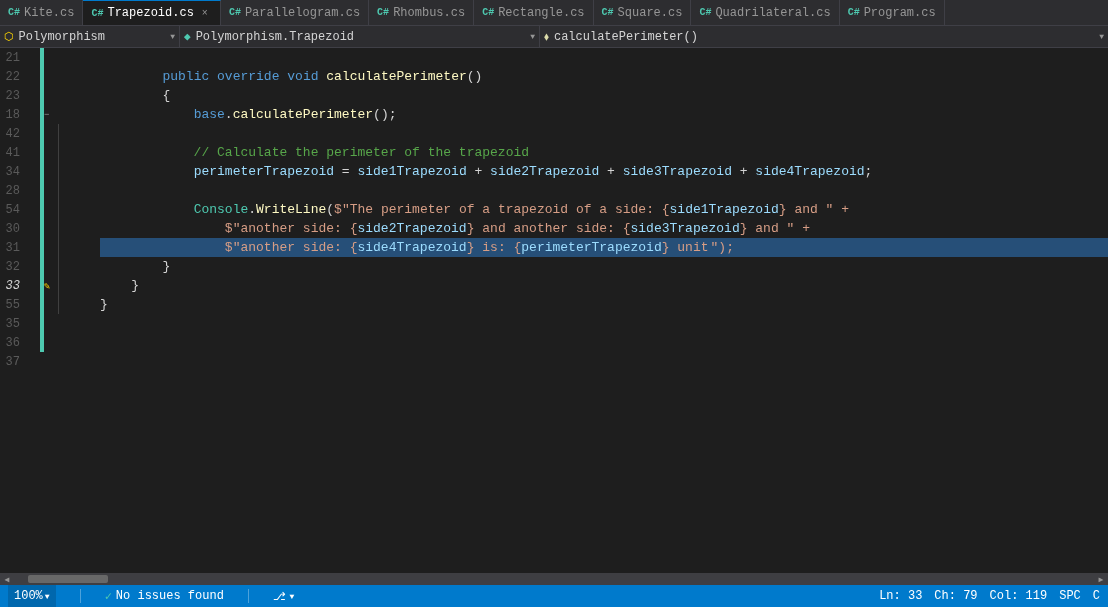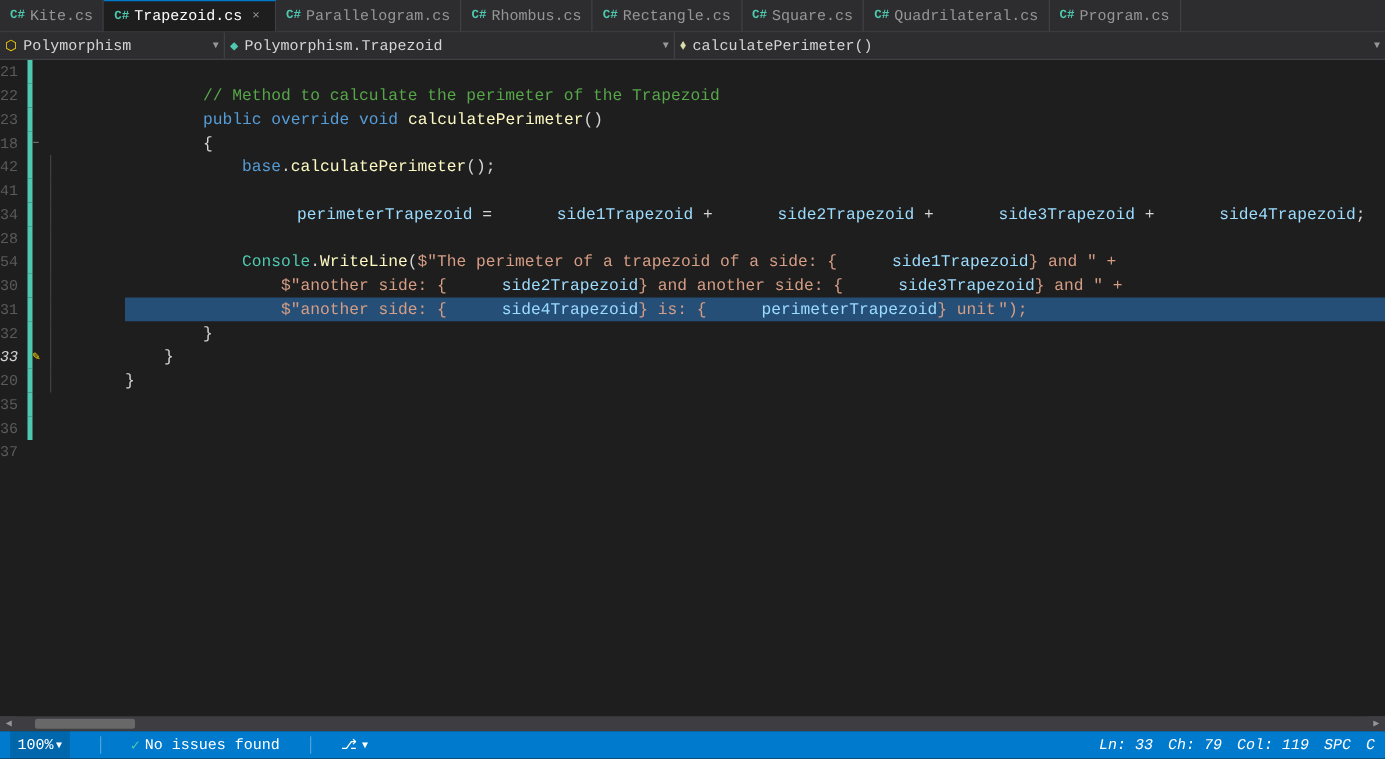--- a/index.html
+++ b/index.html
@@ -115,25 +115,25 @@
       flex-shrink: 0;
       padding-top: 0;
     }
     .line-row {
       display: flex;
       height: 19px;
       align-items: center;
       position: relative;
     }
     .line-num {
-      width: 22px;
+      width: 40px;
       text-align: right;
       color: #5a5a5a;
       font-size: 12px;
-      padding-right: 8px;
+      padding-right: 20px;
       flex-shrink: 0;
       user-select: none;
     }
     .collapse-icon {
       color: #969696;
       font-size: 9px;
       cursor: pointer;
     }
     .indent-guide {
       width: 14px;
@@ -169,21 +169,21 @@
       display: flex;
       align-items: center;
     }
 
     
     .kw { color: #569cd6; } 
     .cm { color: #57a64a; } 
     .str { color: #d69d85; } 
     .cls { color: #4ec9b0; } 
     .mth { color: #fef9c3; } 
-    .var { color: #9cdcfe; margin-left: 44px; }
+    .var { color: #9cdcfe; }
 
     
     .status-bar {
       display: flex;
       background: #007acc;
       height: 22px;
       align-items: center;
       padding: 0 8px;
       font-size: 12px;
       color: #ffffff;
@@ -207,21 +207,20 @@
     }
     .status-check {
       color: #4ec9b0;
       font-size: 12px;
     }
     .status-right {
       margin-left: auto;
       display: flex;
       align-items: flex-end;
       gap: 12px;
-      font-style: italic;
     }
     .status-divider {
       width: 1px;
       height: 14px;
       background: rgba(255,255,255,0.3);
     }
 
     
     .scrollbar-area {
       height: 12px;
@@ -422,21 +421,21 @@
     <div class="line-row">
       <span class="line-num" style="color:#d4d4d4;font-style:italic;">33</span>
       <div class="green-bar"></div>
       <div class="indent-spacer" style="display:flex;align-items:center;">
         <span class="pencil-icon">✎</span>
       </div>
       <div class="indent-guide"></div>
     </div>
 
     <div class="line-row">
-      <span class="line-num">20</span>
+      <span class="line-num">55</span>
       <div class="green-bar"></div>
       <div class="indent-spacer"></div>
       <div class="indent-guide"></div>
     </div>
 
     <div class="line-row">
       <span class="line-num">35</span>
       <div class="green-bar"></div>
       <div class="indent-spacer"></div>
       <div class="indent-spacer"></div>
@@ -455,39 +454,39 @@
       <div class="indent-spacer"></div>
       <div class="indent-spacer"></div>
     </div>
 
   </div>
 
   <div class="code-content">
 
     <div class="code-line">&nbsp;</div>
 
-    <div class="code-line">
-      <span class="cm">        // Method to calculate the perimeter of the Trapezoid</span>
-    </div>
 
 
     <div class="code-line">
       <span>        </span><span class="kw">public</span><span> </span><span class="kw">override</span><span> </span><span class="kw">void</span><span> </span><span class="mth">calculatePerimeter</span><span>()</span>
     </div>
 
     <div class="code-line">
       <span>        {</span>
     </div>
 
     <div class="code-line">
       <span>            </span><span class="kw">base</span><span>.</span><span class="mth">calculatePerimeter</span><span>();</span>
     </div>
 
     <div class="code-line">&nbsp;</div>
 
+    <div class="code-line">
+      <span class="cm">            // Calculate the perimeter of the trapezoid</span>
+    </div>
 
     <div class="code-line">
       <span>            </span><span class="var">perimeterTrapezoid</span><span> = </span><span class="var">side1Trapezoid</span><span> + </span><span class="var">side2Trapezoid</span><span> + </span><span class="var">side3Trapezoid</span><span> + </span><span class="var">side4Trapezoid</span><span>;</span>
     </div>
 
     <div class="code-line">&nbsp;</div>
 
     <div class="code-line">
       <span>            </span><span class="cls">Console</span><span>.</span><span class="mth">WriteLine</span><span>(</span><span class="str">$"The perimeter of a trapezoid of a side: {</span><span class="var" style="color:#9cdcfe;">side1Trapezoid</span><span class="str">} </span><span class="str">and " +</span>
     </div>

